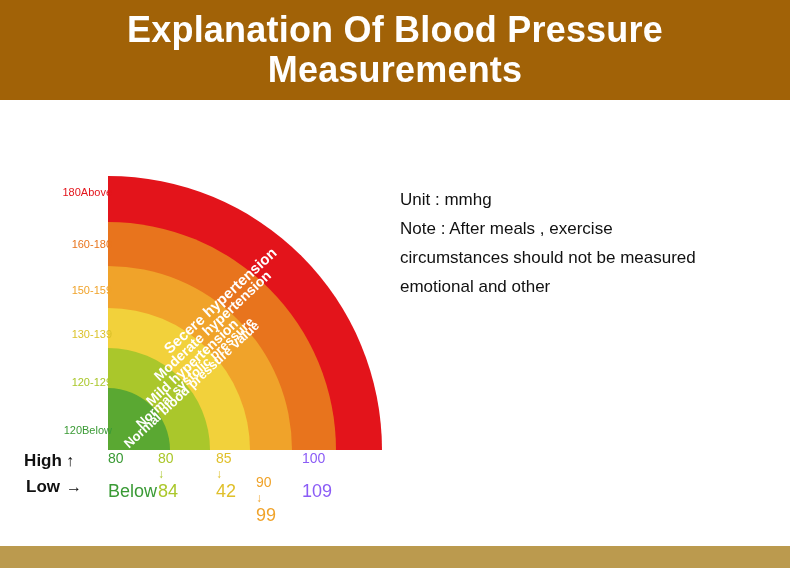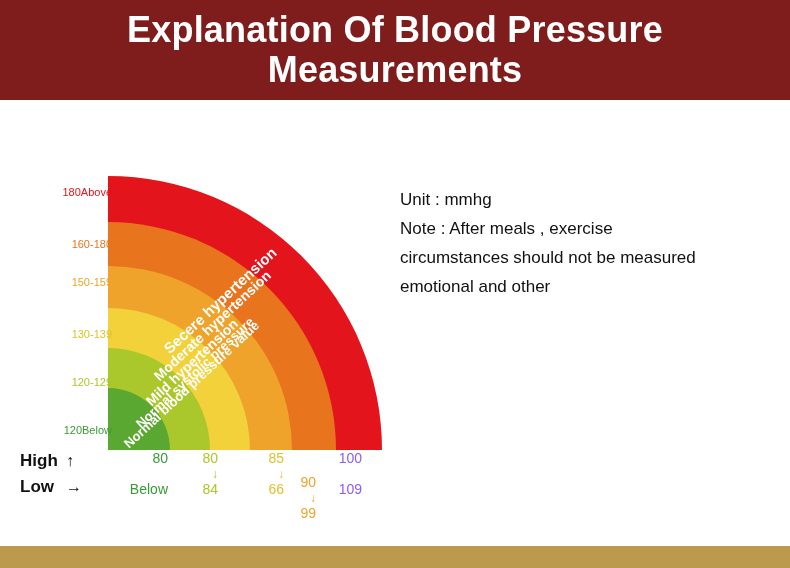--- a/index.html
+++ b/index.html
@@ -5,21 +5,21 @@
   html,body{margin:0;padding:0;}
   body{
     width:790px;height:568px;
     background:#ffffff;
     font-family:"Liberation Sans", sans-serif;
     overflow:hidden;
     position:relative;
   }
   .header{
     position:absolute;left:0;top:0;width:790px;height:100px;
-    background:#7f1d1d;
+    background:#a16207;
     display:flex;align-items:center;justify-content:center;
   }
   .header-title{
     color:#ffffff;
     font-size:36px;
     font-weight:bold;
     line-height:40px;
     text-align:center;
     letter-spacing:0.2px;
   }
@@ -56,30 +56,31 @@
   .ylab{
     position:absolute;
     font-size:11px;
     white-space:nowrap;
     text-align:right;
     width:90px;
   }
 
   
   .xlabels{position:absolute;left:100px;top:340px;width:300px;height:70px;}
-  .xcol{position:absolute;top:0;width:60px;text-align:right;}
+  .xcol{position:absolute;top:0;width:60px;text-align:left;}
   .xtop{font-size:14px;}
   .xarrow{font-size:12px;margin-top:1px;}
-  .xbot{font-size:14px;}
+  .xbot{font-size:18px;}
 
   .axis-names{position:absolute;left:20px;top:338px;width:90px;}
   .axis-row{
     display:flex;align-items:center;
     font-size:17px;font-weight:bold;color:#111;
     height:26px;
+    text-align:center;
   }
   .axis-row .nm{width:46px;}
   .axis-row .ar{font-size:16px;}
 
   
   .notes{
     position:absolute;
     left:400px;top:185px;width:380px;
     font-size:17px;
     color:#111111;
@@ -111,41 +112,41 @@
     <div class="arclabel" style="left:58px;top:182px;transform:rotate(-43deg);">Secere hypertension</div>
     <div class="arclabel" style="left:48px;top:210px;transform:rotate(-43deg);font-size:14px;">Moderate hypertension</div>
     <div class="arclabel" style="left:40px;top:235px;transform:rotate(-43deg);font-size:14px;">Mild hypertension</div>
     <div class="arclabel" style="left:30px;top:258px;transform:rotate(-43deg);font-size:13px;">Normal systolic pressure</div>
     <div class="arclabel" style="left:18px;top:278px;transform:rotate(-43deg);font-size:13px;">Normal blood pressure value</div>
   </div>
 
   <div class="ylabels">
     <div class="ylab" style="top:38px;color:#e3141b;">180Above</div>
     <div class="ylab" style="top:90px;color:#e8741d;">160-180</div>
-    <div class="ylab" style="top:128px;color:#f0a32a;">150-159</div>
+    <div class="ylab" style="top:136px;color:#f0a32a;">150-159</div>
     <div class="ylab" style="top:180px;color:#dcc22b;">130-139</div>
     <div class="ylab" style="top:228px;color:#aac72b;">120-129</div>
     <div class="ylab" style="top:276px;color:#3a9a35;">120Below</div>
   </div>
 
   <div class="xlabels">
     <div class="xcol" style="left:8px;color:#3a9a35;">
       <div class="xtop">80</div>
       <div class="xarrow">&nbsp;</div>
       <div class="xbot">Below</div>
     </div>
     <div class="xcol" style="left:58px;color:#aac72b;">
       <div class="xtop">80</div>
       <div class="xarrow">↓</div>
       <div class="xbot">84</div>
     </div>
-    <div class="xcol" style="left:124px;color:#e0c02b;">
+    <div class="xcol" style="left:116px;color:#e0c02b;">
       <div class="xtop">85</div>
       <div class="xarrow">↓</div>
-      <div class="xbot">66</div>
+      <div class="xbot">42</div>
     </div>
     <div class="xcol" style="left:156px;color:#f0a32a;margin-top:24px;">
       <div class="xtop">90</div>
       <div class="xarrow">↓</div>
       <div class="xbot">99</div>
     </div>
     <div class="xcol" style="left:202px;color:#8b5cf6;">
       <div class="xtop">100</div>
       <div class="xarrow">&nbsp;</div>
       <div class="xbot">109</div>

